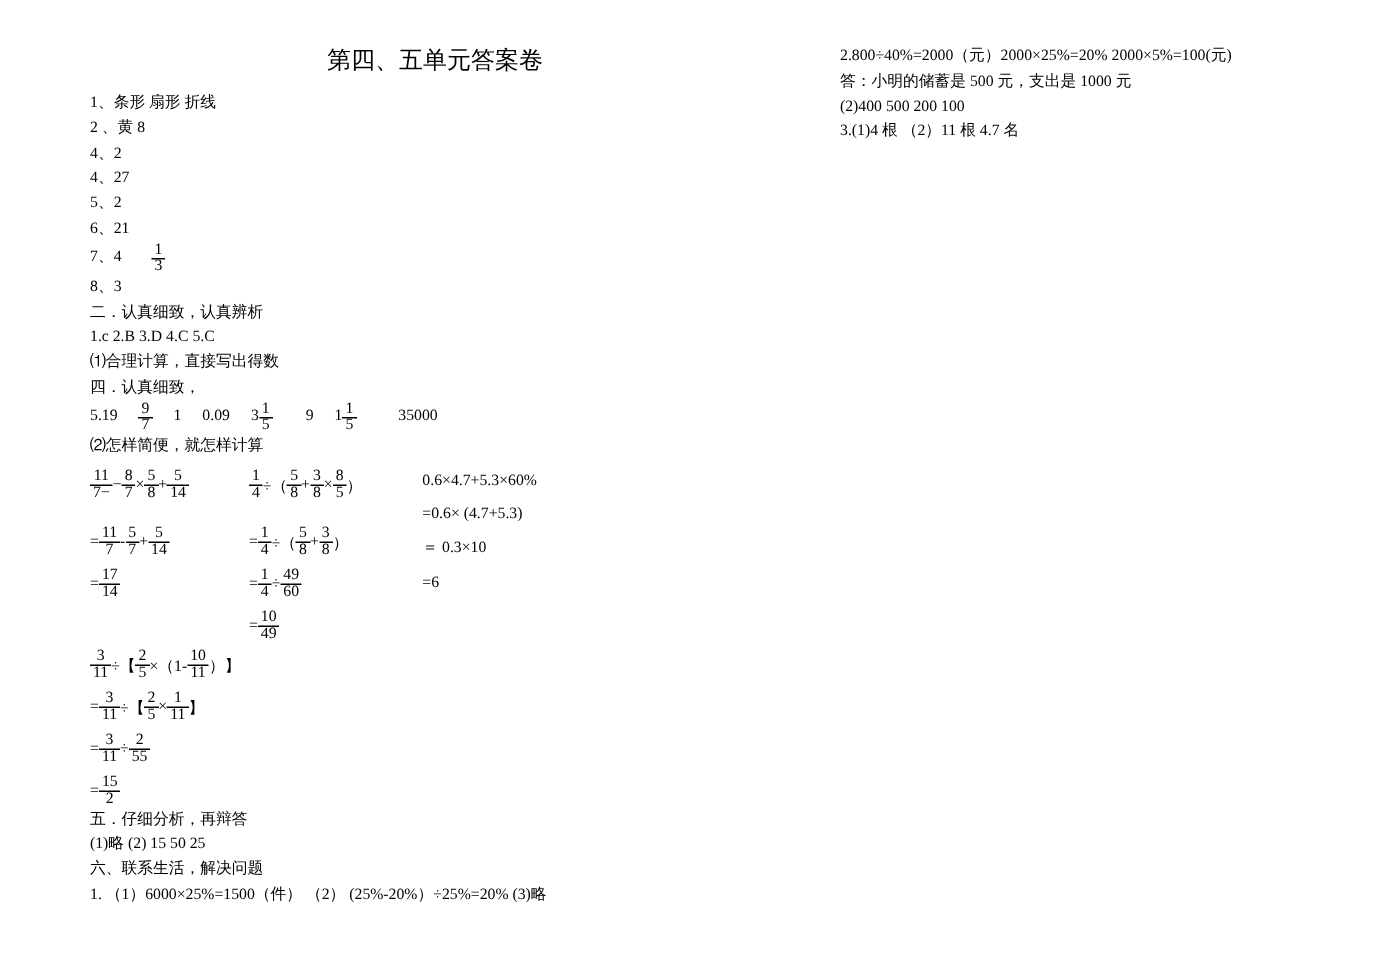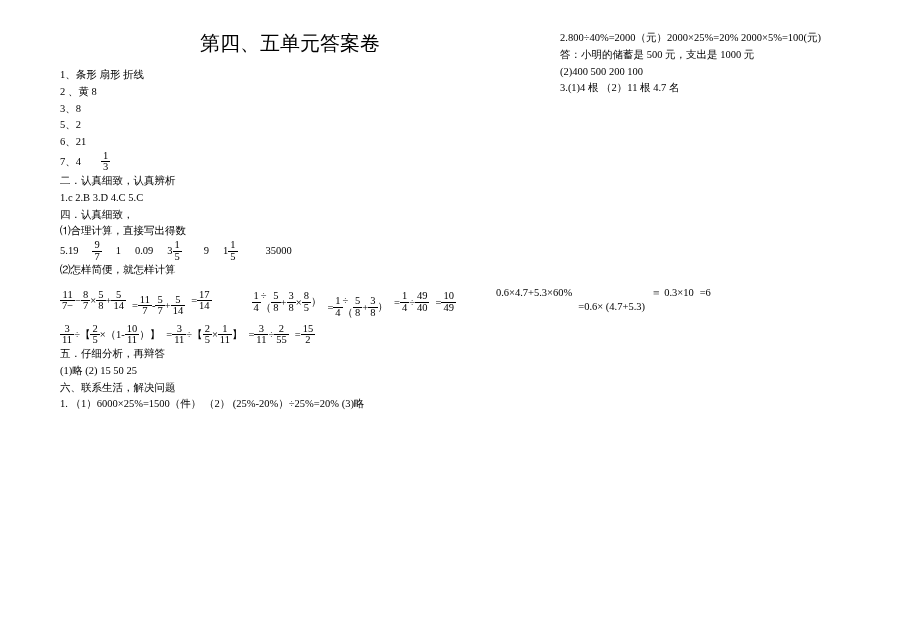--- a/index.html
+++ b/index.html
@@ -1,55 +1,57 @@
 <!DOCTYPE html>
 <html><head>
 <meta charset="utf-8">
 <style>
 html,body{margin:0;padding:0;background:#fff;font-family:"SimSun","宋体",serif;font-size:10.5px;color:#000;width:920px;height:637px;overflow:hidden}
 .page{display:flex;flex-direction:row;padding:30px 60px;gap:40px}
 .col{display:flex;flex-direction:column}
 .col-left{width:460px}
 .col-right{width:300px}
-.title{text-align:center;font-size:20px;font-weight:500;margin-bottom:10px;font-family:"SimSun",serif}
+.title{text-align:center;font-size:16px;font-weight:500;margin-bottom:10px;font-family:"SimSun",serif}
 .ln{line-height:1.6;white-space:nowrap}
 .frac{display:inline-flex;flex-direction:column;vertical-align:middle;text-align:center;line-height:1}
 .frac .n{border-bottom:1px solid #000;padding:0 2px}
 .frac .d{padding:0 2px}
 .mix{display:inline-flex;align-items:center}
 .mix .w{margin-right:0}
 .row{display:flex;align-items:center;gap:0}
 .sp{display:inline-block}
 .eqrow{display:flex;align-items:center}
 .block{display:flex;flex-direction:row;gap:40px;align-items:flex-start}
-.colc{display:flex;flex-direction:row;gap:6px}
+.colc{display:flex;flex-direction:column;gap:6px}
 </style>
 </head>
 <body>
 
 <div class="page">
  <div class="col col-left">
   <div class="title">第四、五单元答案卷</div>
   <div class="ln">1、条形    扇形    折线</div>
   <div class="ln">2 、黄     8</div>
-  <div class="ln">3、8</div>
+  <div class="ln">4、2</div>
+  <div class="ln">4、27</div>
   <div class="ln">5、2</div>
   <div class="ln">6、21</div>
   <div class="ln row">
    <span>7、4</span>
    <span class="sp" style="width:20px"></span>
    <span class="frac">
           <span class="n">1</span>
           <span class="d">3</span>
         </span>
   </div>
+  <div class="ln">8、3</div>
   <div class="ln">二．认真细致，认真辨析</div>
   <div class="ln">1.c   2.B   3.D   4.C  5.C</div>
+  <div class="ln">⑴合理计算，直接写出得数</div>
   <div class="ln">四．认真细致，</div>
-  <div class="ln">⑴合理计算，直接写出得数</div>
   <div class="ln row">
    <span>5.19</span>
         <span class="sp" style="width:14px"></span>
    <span class="frac">
           <span class="n">9</span>
           <span class="d">7</span>
         </span>
    <span class="sp" style="width:14px"></span>
         <span>1</span>
    <span class="sp" style="width:14px"></span>
@@ -168,34 +170,34 @@
     </div>
     <div class="eqrow">
      <span>=</span>
      <span class="frac">
               <span class="n">1</span>
               <span class="d">4</span>
             </span>
      <span>÷</span>
      <span class="frac">
               <span class="n">49</span>
-              <span class="d">40</span>
+              <span class="d">60</span>
             </span>
     </div>
     <div class="eqrow">
      <span>=</span>
      <span class="frac">
               <span class="n">10</span>
               <span class="d">49</span>
             </span>
     </div>
    </div>
    <div class="colc">
     <div class="ln">0.6×4.7+5.3×60%</div>
-    <div class="ln" style="margin-top:14px">=0.6× (4.7+5.3)</div>
+    <div class="ln" style="">=0.6× (4.7+5.3)</div>
     <div class="ln">＝ 0.3×10</div>
     <div class="ln">=6</div>
    </div>
   </div>
 
   <div class="colc" style="margin-top:4px">
    <div class="eqrow">
     <span class="frac">
             <span class="n">3</span>
             <span class="d">11</span>

